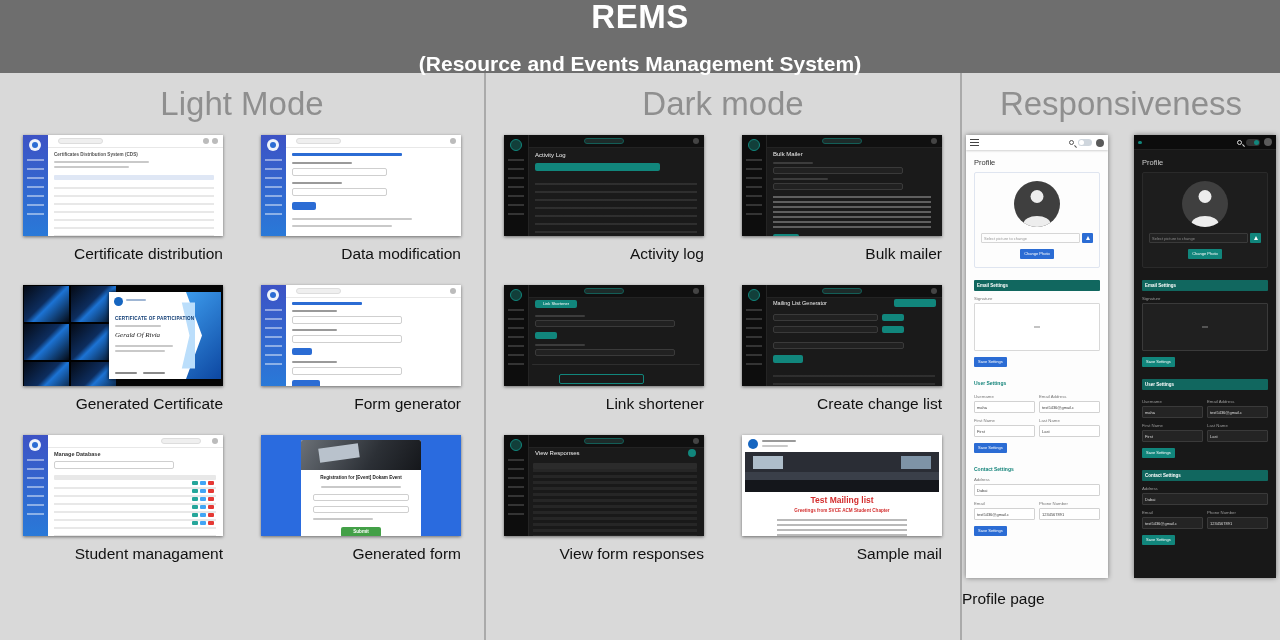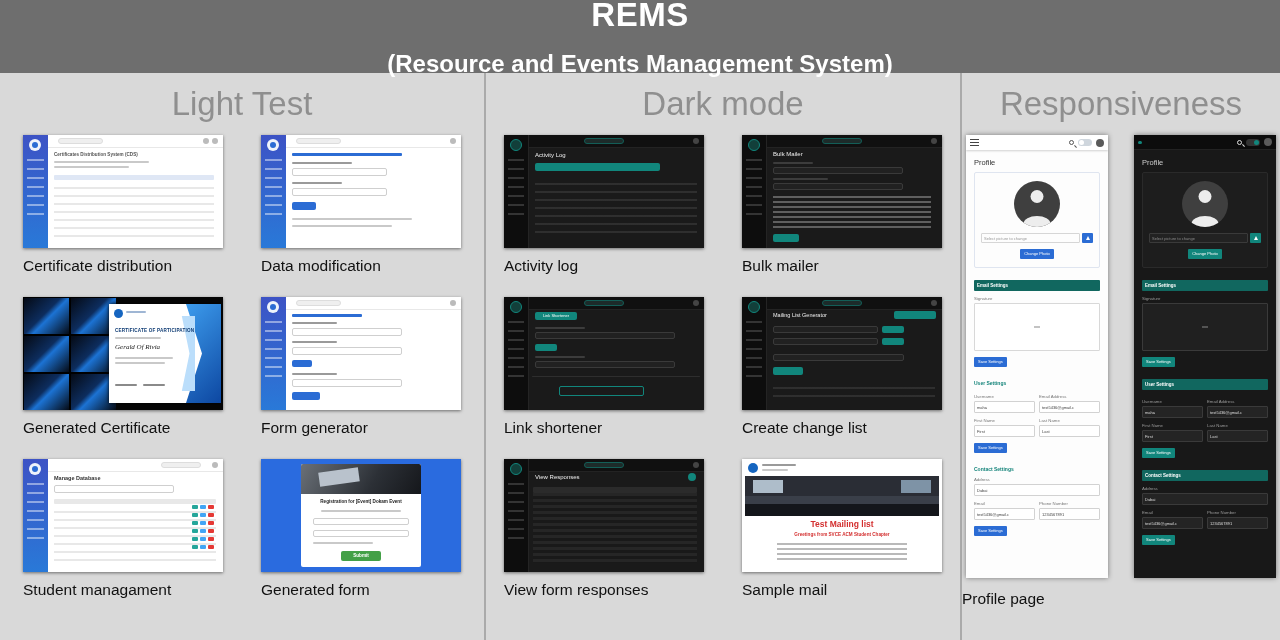--- a/index.html
+++ b/index.html
@@ -1,31 +1,31 @@
 <!DOCTYPE html>
 <html><head>
 <meta charset="utf-8">
 <style>
 *{margin:0;padding:0;box-sizing:border-box}
 html,body{width:1280px;height:640px}
 body{font-family:"Liberation Sans",sans-serif;background:#d9d9d9;overflow:hidden}
 .page{width:1280px;height:640px;display:flex;flex-direction:column}
 .hdr{height:73px;background:#6e6e6e;color:#fff;display:flex;flex-direction:column;align-items:center;justify-content:center}
 .hdr-title{font-size:33px;font-weight:700;letter-spacing:.5px}
-.hdr-sub{font-size:24px;font-weight:700;margin-top:16px}
+.hdr-sub{font-size:21px;font-weight:700;margin-top:16px}
 .content{flex:1;display:flex;min-height:0}
 .col{padding-top:8px}
 .col-light{width:486px;border-right:2px solid #aaa}
 .col-dark{width:476px;border-right:2px solid #aaa}
 .col-resp{flex:1}
 .sec-h{font-size:33px;color:#8f8f8f;text-align:center;margin:4px 0 12px;font-weight:400}
 .grid{display:grid;grid-template-columns:repeat(2,200px);column-gap:38px;row-gap:22px;justify-content:center}
-.cell{display:flex;flex-direction:column;align-items:flex-start}
+.cell{display:flex;flex-direction:column;align-items:flex-end}
 .cap{margin-top:9px;font-size:15.5px;color:#111}
-.thumb{position:relative;width:200px;height:113px;background:#fff;box-shadow:0 1px 3px rgba(0,0,0,.5);overflow:hidden;flex:none}
+.thumb{position:relative;width:200px;height:101px;background:#fff;box-shadow:0 1px 3px rgba(0,0,0,.5);overflow:hidden;flex:none}
 .thumb.darkbg{background:#1a1a1a}
 .thumb.blackbg{background:#060606}
 .thumb.bluebg{background:#2a6bdf}
 
 .la-side{position:absolute;left:0;top:0;bottom:0;width:25px;background:linear-gradient(180deg,#3d53c5 0%,#2979d8 100%)}
 .la-logo{position:absolute;left:6px;top:4px;width:12px;height:12px;border-radius:50%;background:#eef3fb}
 .la-logo::after{content:"";position:absolute;left:3px;top:3px;width:6px;height:6px;border-radius:50%;background:#2b6cd4}
 .side-rows{position:absolute;left:4px;right:4px;top:24px;height:60px;background:repeating-linear-gradient(180deg,rgba(255,255,255,.45) 0 2px,transparent 2px 9px)}
 .la-top{position:absolute;left:25px;right:0;top:0;height:13px;background:#fff;border-bottom:1px solid #e8e8e8}
 .pill{position:absolute;top:3px;height:6px;border-radius:3px;background:#efefef;border:1px solid #ddd}
@@ -125,21 +125,21 @@
 <div class="page">
 
   <div class="hdr">
     <div class="hdr-title">REMS</div>
     <div class="hdr-sub">(Resource and Events Management System)</div>
   </div>
 
   <div class="content">
 
     <div class="col col-light">
-      <div class="sec-h">Light Test</div>
+      <div class="sec-h">Light Mode</div>
       <div class="grid">
 
         <div class="cell">
           <div class="thumb">
             <div class="la-side">
                 <div class="la-logo"></div>
                 <div class="side-rows"></div>
               </div>
             <div class="la-top">
                 <span class="pill" style="left:10px;width:45px"></span>

